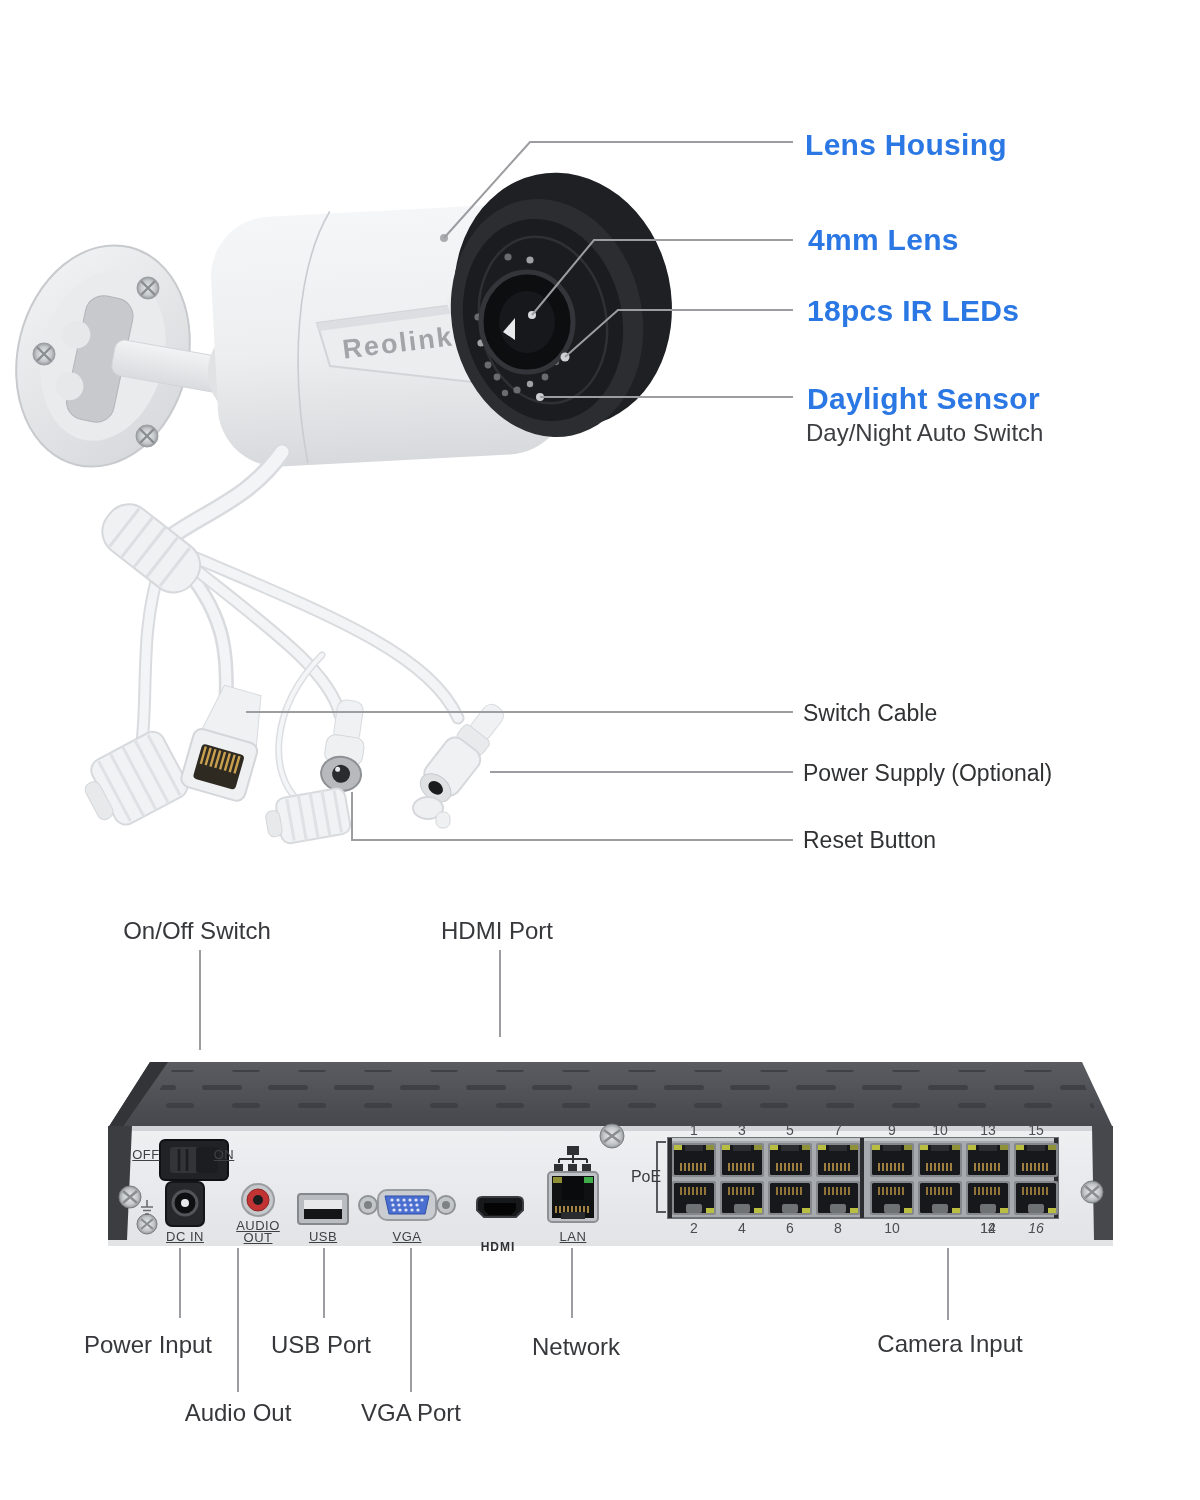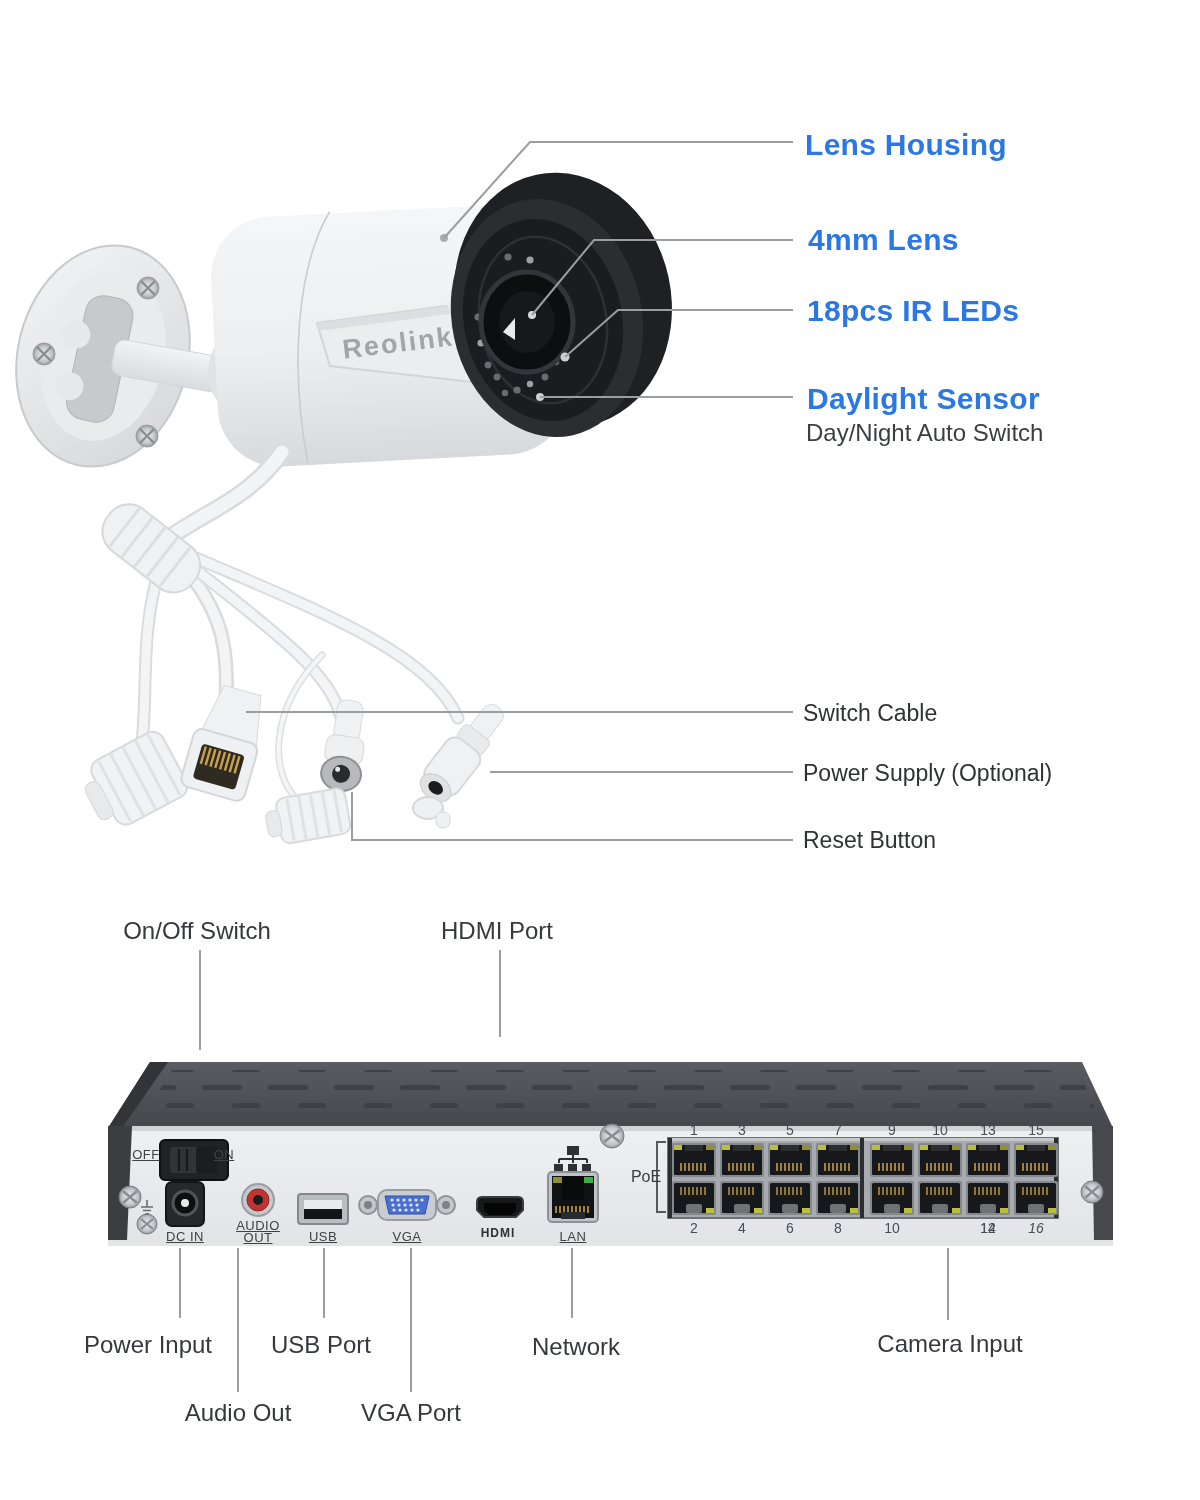--- a/index.html
+++ b/index.html
@@ -5,21 +5,21 @@
   html,body{margin:0;padding:0;background:#ffffff;}
   body{width:1200px;height:1500px;position:relative;overflow:hidden;
        font-family:"Liberation Sans", sans-serif;}
   .abs{position:absolute;white-space:nowrap;}
   .ctr{transform:translateX(-50%);}
   .lbl-blue{font-weight:800;font-size:30px;color:#2b78e4;letter-spacing:.3px;}
   .lbl-sub{font-size:24px;color:#3c3e41;}
   .lbl-dark{font-size:23px;color:#2f3133;}
   .lbl-nvr{font-size:24px;color:#36383b;}
   .lbl-port{font-size:13px;color:#3f4245;letter-spacing:.5px;text-decoration:underline;}
-  .lbl-hdmi{font-size:12px;font-weight:800;color:#2e3033;letter-spacing:1px;}
+  .lbl-hdmi{font-size:12px;font-weight:800;color:#2e3033;letter-spacing:1px;margin-top:14px;}
   .lbl-poe{font-size:16px;color:#393c3f;}
   .poe-num{position:absolute;transform:translateX(-50%);font-size:14px;color:#4a4d51;}
   .logo{font-size:27px;font-weight:700;color:#a2a4a8;letter-spacing:2px;
         transform:translateX(-50%) rotate(-7deg);}
   svg{position:absolute;left:0;top:0;}
 </style>
 </head>
 <body>
 
 <svg width="1200" height="1500" viewBox="0 0 1200 1500">

